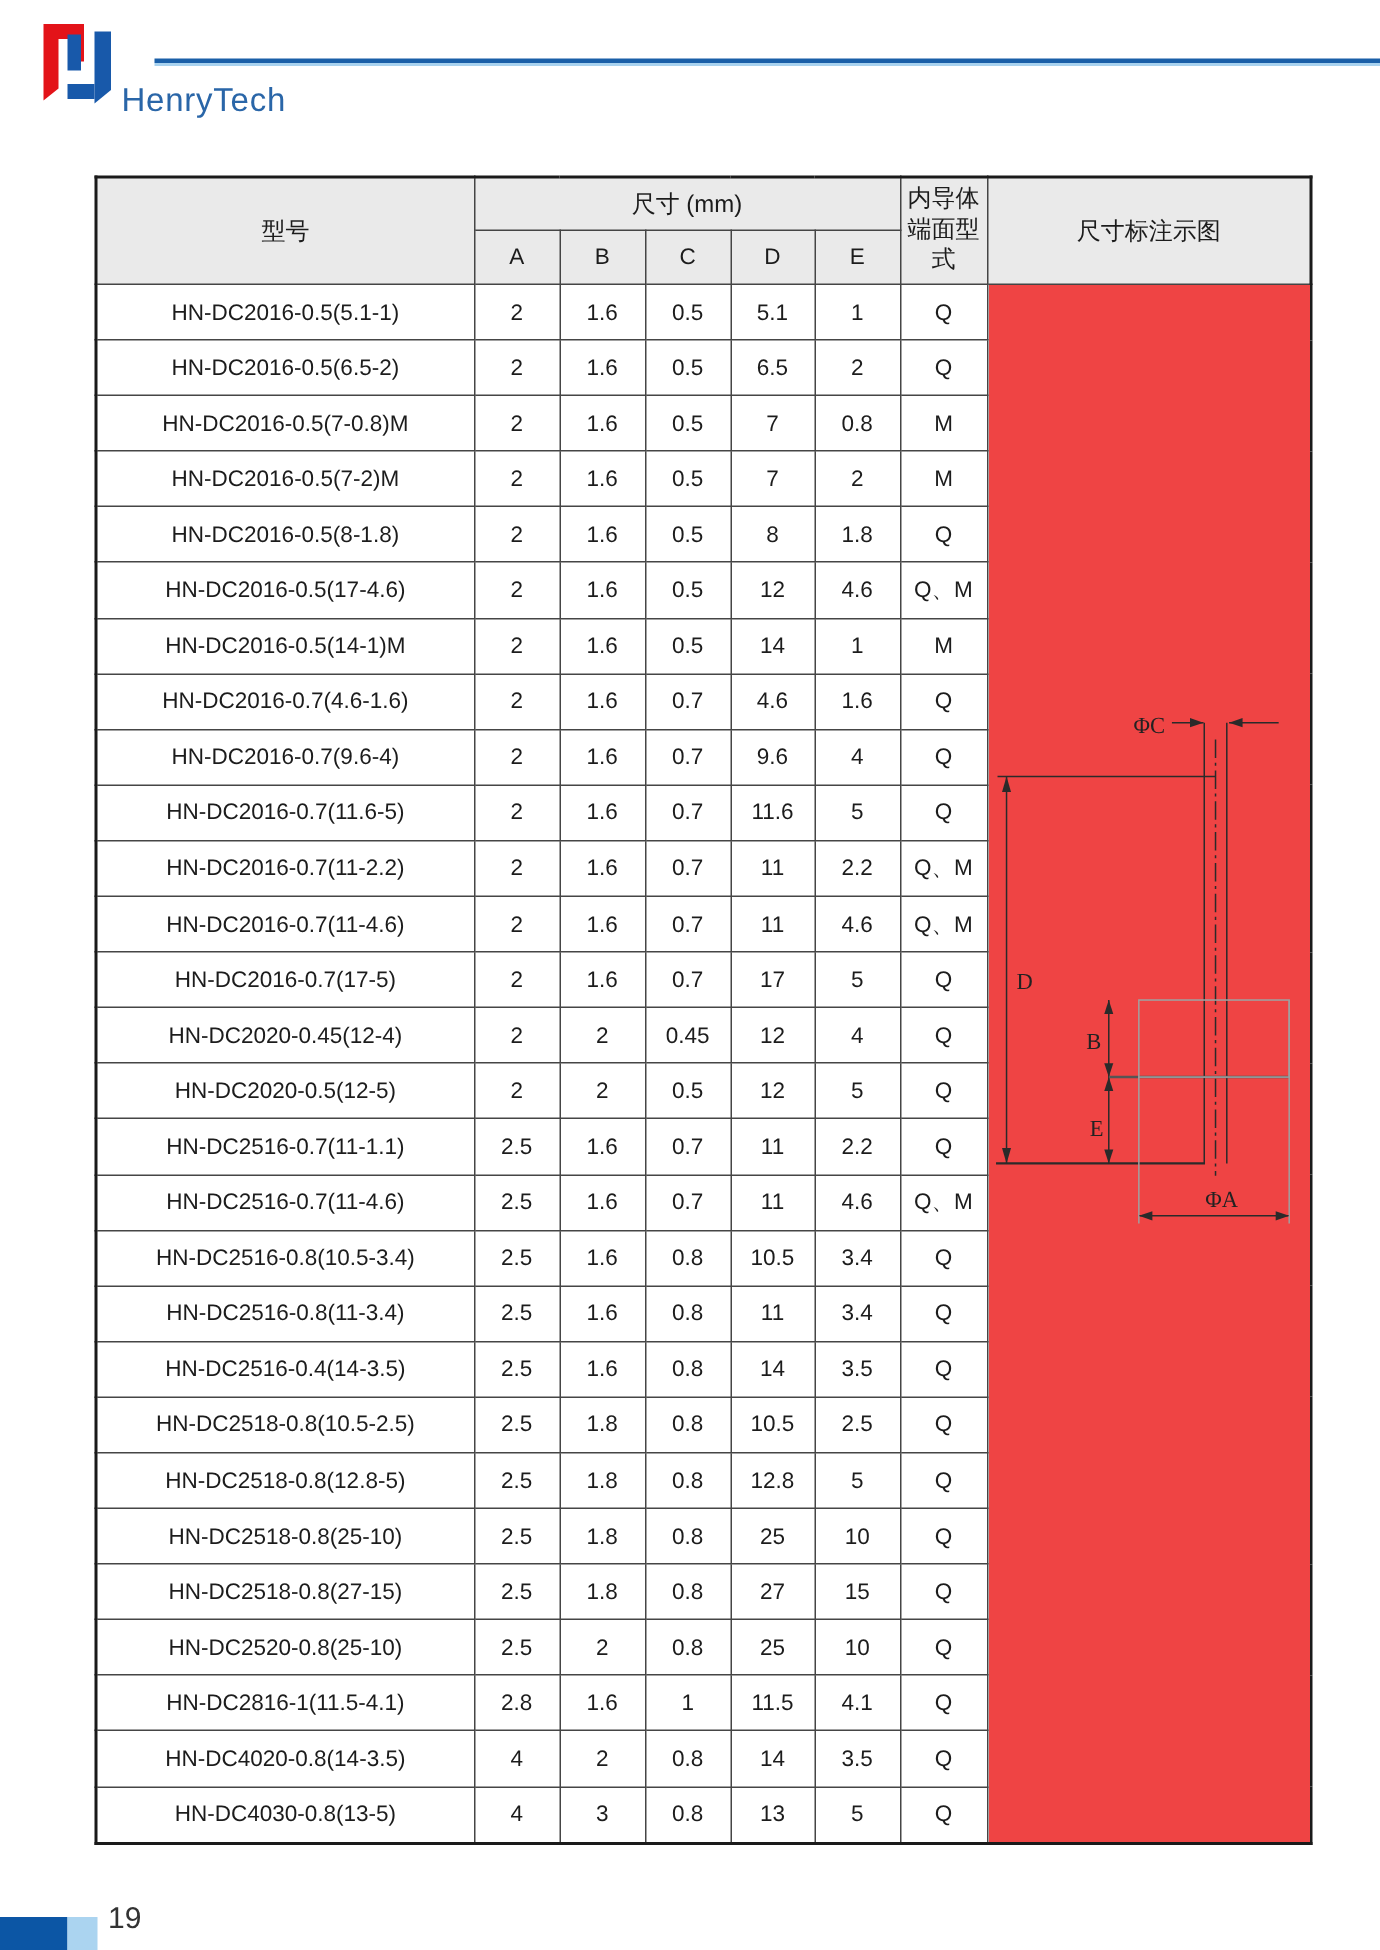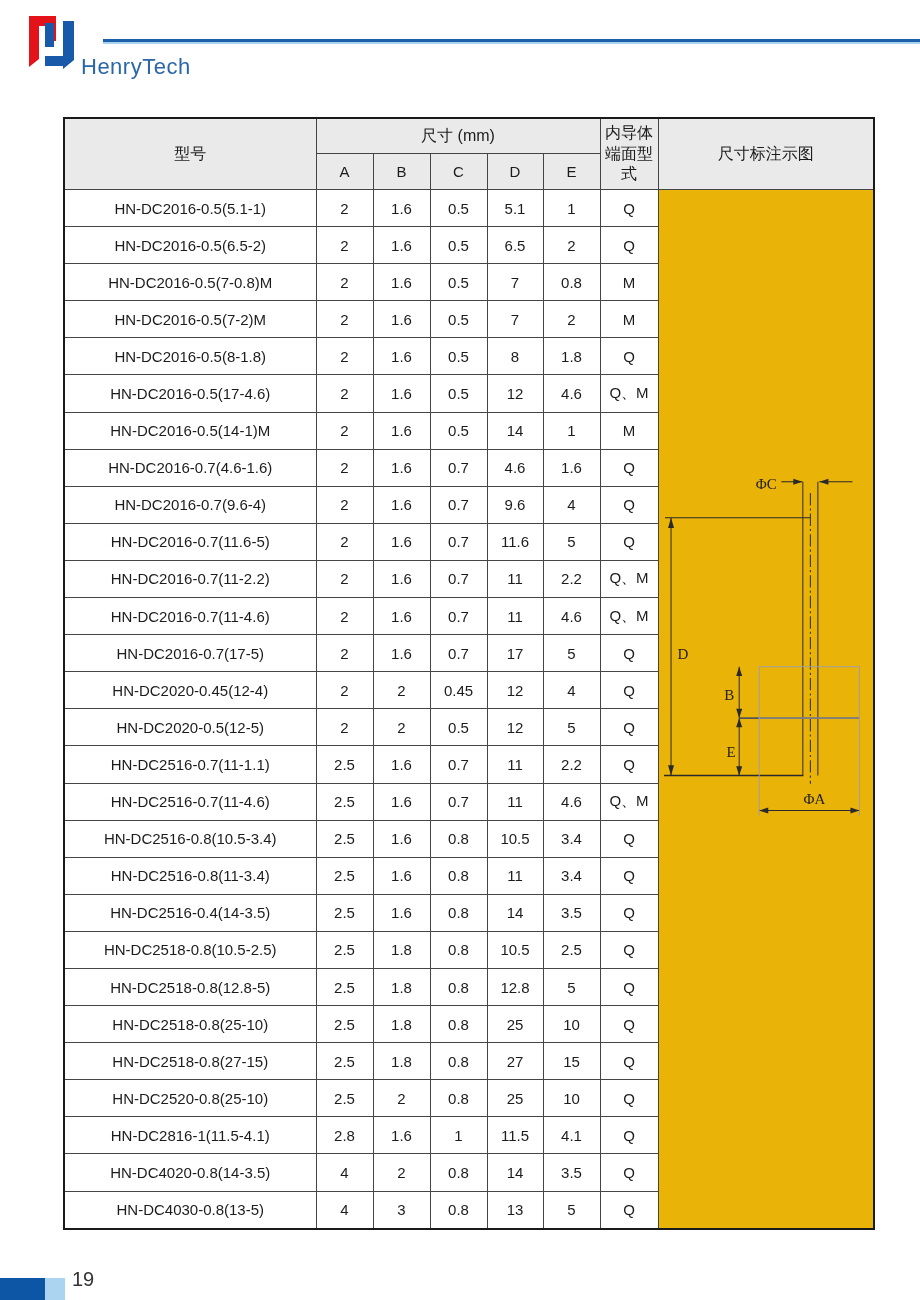--- a/index.html
+++ b/index.html
@@ -18,21 +18,21 @@
              table-layout:fixed;border:2px solid #1a1a1a;}
   table.spec th,table.spec td{border:1px solid #454545;padding:0;text-align:center;
              vertical-align:middle;font-weight:normal;}
   table.spec thead th{background:#eaeaea;}
   tr.hdr1 th{height:34px;font-size:16px;}
   tr.hdr2 th{height:35px;font-size:15px;}
   th.conductor{font-size:11.5px;line-height:1.3;}
   th.diagramhead{font-size:12px;}
   tbody td{height:36.1px;font-size:15px;background:#fff;}
   td.model{font-size:15px;}
-  td.diagram{position:relative;padding:0;background:#eab308;}
+  td.diagram{position:relative;padding:0;background:#ef4444;}
   td.diagram svg{position:absolute;inset:0;width:100%;height:100%;}
 
   
   .foot-dark{position:absolute;left:0;top:1278px;width:45px;height:22px;background:#0c56a5;}
   .foot-light{position:absolute;left:45px;top:1278px;width:20px;height:22px;background:#abd4f0;}
   .page-num{position:absolute;left:72px;top:1268px;font-size:20px;color:#333;}
 
   .dimtext{font-family:"Liberation Serif",serif;font-size:15px;fill:#222;}
 </style>
 </head>

